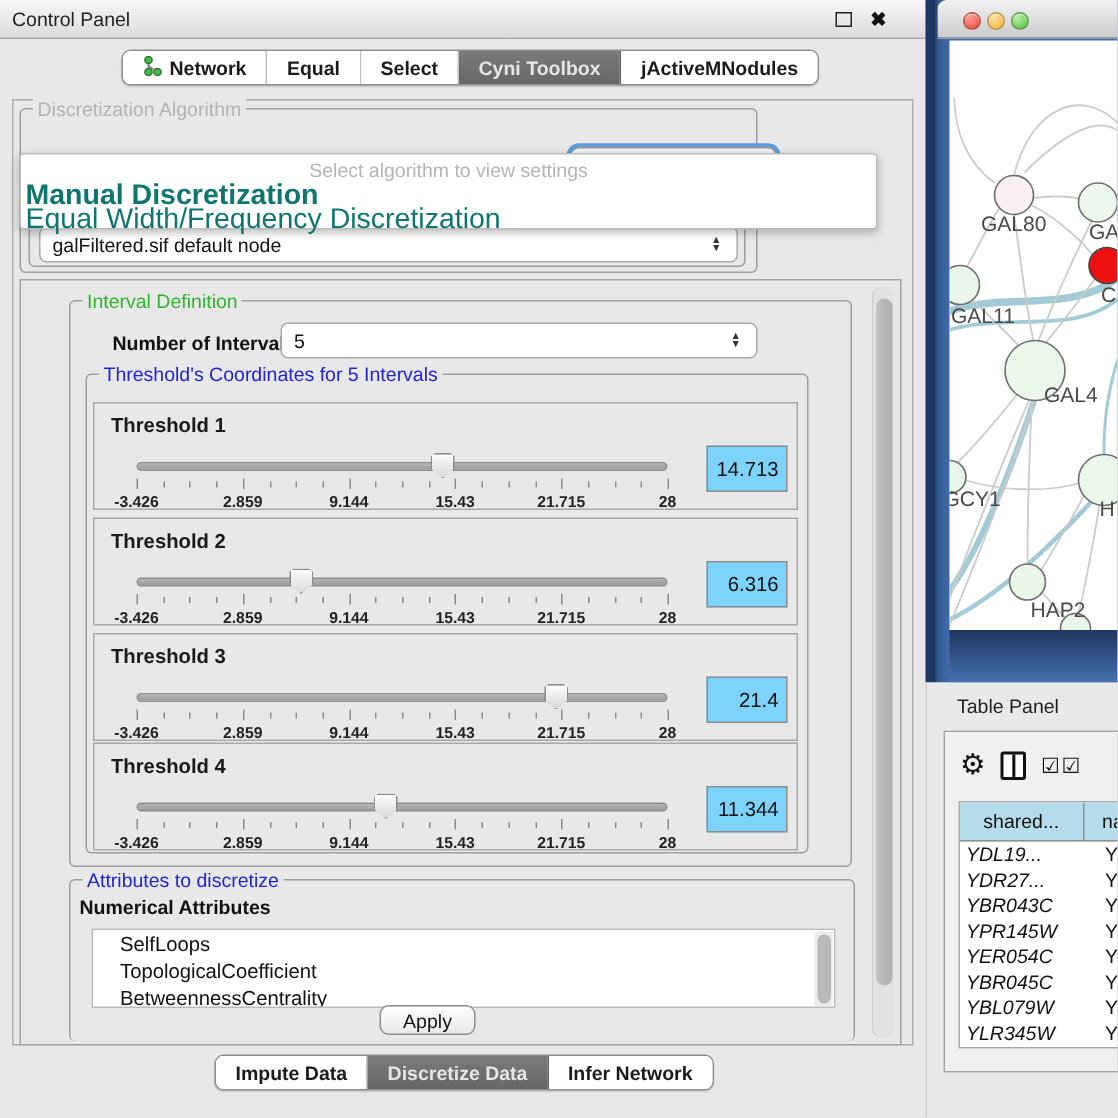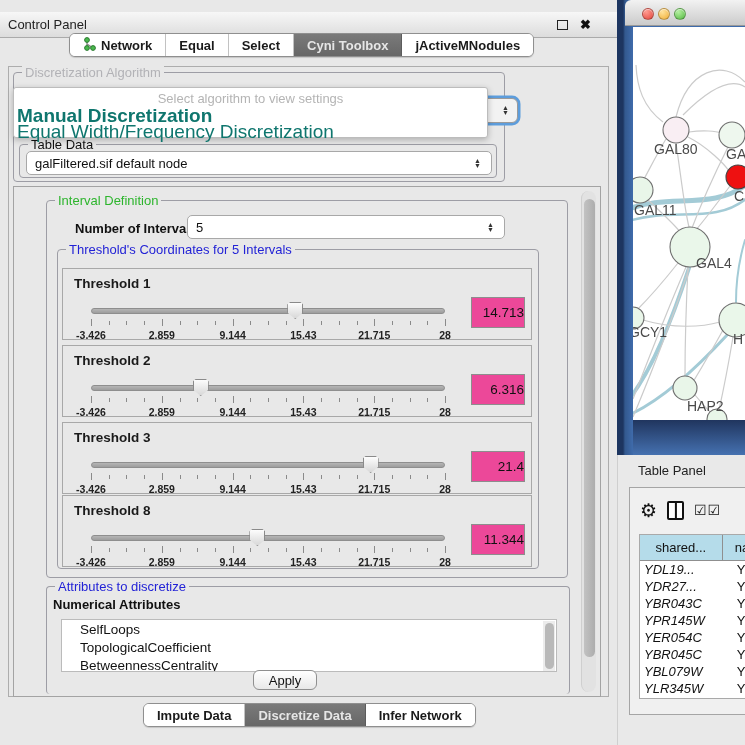--- a/index.html
+++ b/index.html
@@ -9,34 +9,34 @@
     background:#e8e8e8;
     font-family:"Liberation Sans", sans-serif;
     color:#1a1a1a; font-size:13px;
     -webkit-font-smoothing:antialiased;
   }
   .abs { position:absolute; }
 
   
   .cp-titlebar { left:0; top:0; width:617px; height:26px;
     background:linear-gradient(#f7f7f7,#dcdcdc); border-bottom:1px solid #aaa;
-    display:flex; align-items:center; padding:0 8px;margin-top:12px; }
+    display:flex; align-items:center; padding:0 8px; }
   .cp-title { font-size:13px; color:#222; }
   .cp-titlebar .spacer { flex:1; }
   .float-icon { width:11px; height:10px; border:1.6px solid #222; margin-right:12px; }
   .close-icon { font-size:13px; font-weight:bold; color:#111; margin-right:18px; }
 
   
   .seg-ctl { display:flex; border:1px solid #8f8f8f; border-radius:6px; overflow:hidden;
     background:#fff; height:24px; box-shadow:0 1px 1px rgba(0,0,0,.15); }
   .seg { display:flex; align-items:center; gap:5px; padding:0 13px; font-size:13px;
     font-weight:bold; color:#1a1a1a; border-right:1px solid #c2c2c2; background:#fff; cursor:default; }
   .seg:last-child { border-right:none; }
   .seg.selected { background:linear-gradient(#7a7a7a,#676767); color:#e6e6e6; border-right-color:#5c5c5c; }
-  .top-tabs { left:69px; top:33px; }
+  .top-tabs { left:81px; top:33px; }
   .bottom-tabs { left:143px; top:703px; }
 
   
   .outer-panel { left:8px; top:66px; width:601px; height:631px;
     background:#e8e8e8; border:1px solid #adadad; }
   .group { position:absolute; border:1px solid #9d9da5; border-radius:4px; }
   .group-title { position:absolute; top:-8px; left:8px; background:#e8e8e8; padding:0 3px; font-size:13px; }
   .gt-gray { color:#b2b2b6; }
   .gt-green { color:#2db52d; }
   .gt-blue { color:#2323d6; }
@@ -47,21 +47,21 @@
     box-shadow:inset 0 1px 0 #fff; }
   .combo .spacer { flex:1; }
   .spinner { display:flex; flex-direction:column; line-height:5px; font-size:7px; color:#333;
     margin-right:2px; }
 
   
   .algo-combo-sliver { left:380px; top:98px; width:138px; height:25px;
     background:#f2f2f2; border:1px solid #9a9a9a; border-radius:6px;
     box-shadow:0 0 0 2.5px #5d9ddc; z-index:4; }
   .algo-combo-sliver .spinner{ position:absolute; right:6px; top:6px; }
-  .algo-popup { left:13px; top:87px; width:475px; height:51px; background:#fff;
+  .algo-popup { left:13px; top:102px; width:572px; height:51px; background:#fff;
     border:1px solid #bcbcbc; border-radius:3px; box-shadow:0 2px 6px rgba(0,0,0,.25);
     z-index:6; }
   .algo-placeholder { position:absolute; top:3px; left:0; width:100%; text-align:center;
     color:#b4b4b4; font-size:13px; }
   .algo-opt { position:absolute; left:3px; font-size:19px; color:#0f766e; white-space:nowrap;text-align:center; }
   .algo-opt.sel { top:17px; font-weight:bold; }
   .algo-opt.alt { top:33px; }
 
   
   .scroll-panel { left:13px; top:186px; width:588px; height:511px;
@@ -83,22 +83,22 @@
   .thumb { position:absolute; top:-3px; width:16px; height:17px; margin-left:-8px;
     background:linear-gradient(#fdfdfd,#d8d8d8); border:1px solid #8a8a8a;
     clip-path:polygon(18% 0,82% 0,100% 14%,100% 62%,50% 100%,0 62%,0 14%); }
   .ticks { position:absolute; left:0; top:14px; width:100%; height:8px; }
   .tick { position:absolute; top:2px; width:1px; height:4px; background:#8a8a8a; }
   .tick.major { top:0; height:7px; }
   .tick-labels { position:absolute; left:0; top:24px; width:100%; height:12px; }
   .tick-labels span { position:absolute; transform:translateX(-50%);
     font-size:10.5px; font-weight:bold; color:#222; white-space:nowrap; }
   .val-box { position:absolute; left:408px; top:28px; width:54px; height:31px;
-    background:#ec4899; border:1px solid #8d8d8d; display:flex; align-items:center;
-    justify-content:flex-end; padding-right:0; font-size:13.5px; color:#111; }
+    background:#7dd3fc; border:1px solid #8d8d8d; display:flex; align-items:center;
+    justify-content:flex-end; padding-right:5px; font-size:13.5px; color:#111; }
 
   
   .attr-list { position:absolute; left:14px; top:32px; width:496px; height:53px;
     background:#fff; border:1px solid #bbb; overflow:hidden; }
   .attr-item { padding:1.5px 0 1.5px 18px; font-size:13.5px; color:#111; }
   .list-scroll { position:absolute; right:1px; top:1px; width:12px; height:100%;
     background:#ececec; }
   .list-scroll .vthumb{ position:absolute; left:1.5px; top:2px; width:9px; height:46px;
     background:#b9b9b9; border-radius:5px; }
 
@@ -352,21 +352,21 @@
       <span style="left:40%">9.144</span>
       <span style="left:60%">15.43</span>
       <span style="left:80%">21.715</span>
       <span style="left:100%">28</span>
     </div>
   </div>
   <div class="val-box">21.4</div>
 </div>
 
 <div class="thr-box" style="top:495px;">
-  <span class="thr-label">Threshold 8</span>
+  <span class="thr-label">Threshold 4</span>
   <div class="track-wrap">
     <div class="track"></div>
     <div class="thumb" style="left: 47%;"></div>
     <div class="ticks">
         <span class="tick major" style="left: 0%;"></span>
         <span class="tick" style="left: 5%;"></span>
         <span class="tick" style="left: 10%;"></span>
         <span class="tick" style="left: 15%;"></span>
         <span class="tick major" style="left: 20%;"></span>
         <span class="tick" style="left: 25%;"></span>

